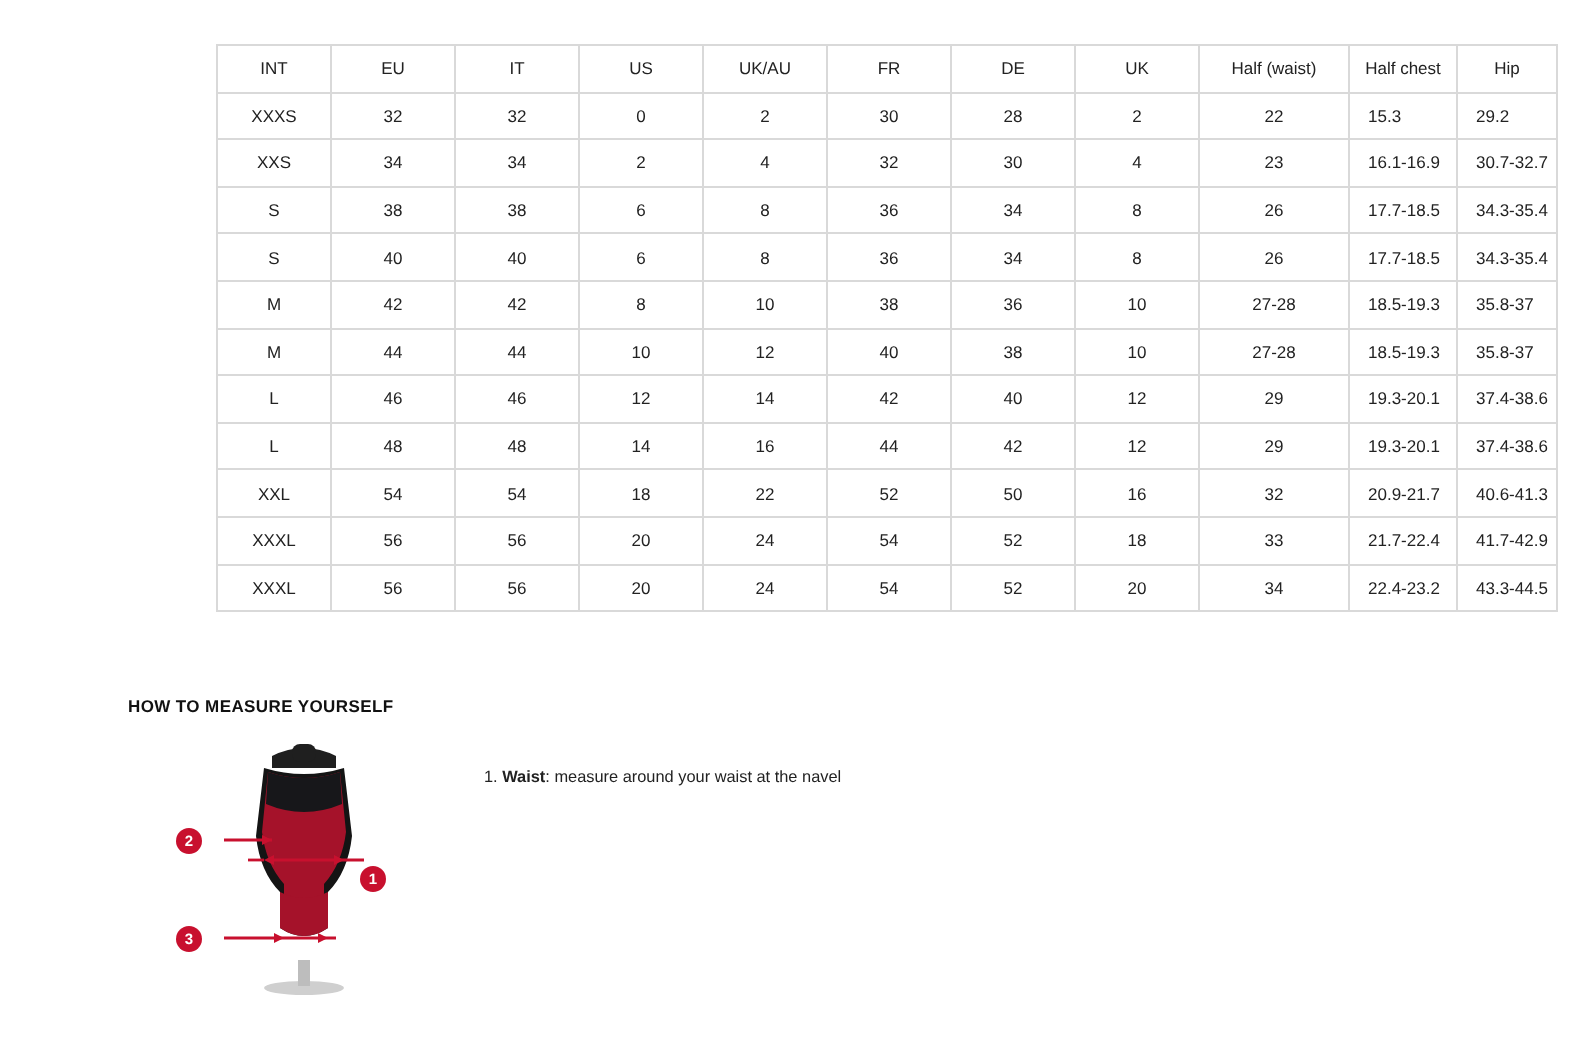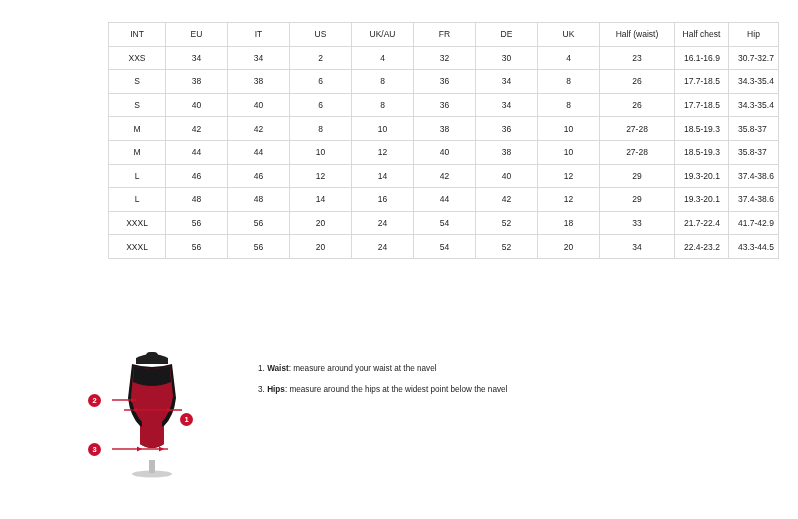--- a/index.html
+++ b/index.html
@@ -88,21 +88,21 @@
     display: flex;
     align-items: flex-start;
   }
   .figure-area {
     position: relative;
     width: 120px;
     height: 130px;
     margin-left: 28px;
   }
   .notes {
-    margin-left: 46px;
+    margin-left: 30px;
     padding-top: 16px;
   }
   .note {
     font-size: 8.2px;
     color: #222;
     margin-bottom: 11px;
     line-height: 1.2;
   }
   .note b { font-weight: bold; }
 
@@ -152,20 +152,33 @@
           <th>FR</th>
           <th>DE</th>
           <th>UK</th>
           <th class="left-pad">Half (waist)</th>
           <th class="left-pad">Half chest</th>
           <th class="left-pad">Hip</th>
         </tr>
       </thead>
       <tbody>
         <tr>
+          <td>XXXS</td>
+          <td>32</td>
+          <td>32</td>
+          <td>0</td>
+          <td>2</td>
+          <td>30</td>
+          <td>28</td>
+          <td>2</td>
+          <td>22</td>
+          <td class="chest-cell">15.3</td>
+          <td class="hip-cell">29.2</td>
+        </tr>
+        <tr>
           <td>XXS</td>
           <td>34</td>
           <td>34</td>
           <td>2</td>
           <td>4</td>
           <td>32</td>
           <td>30</td>
           <td>4</td>
           <td>23</td>
           <td class="chest-cell">16.1-16.9</td>
@@ -243,20 +256,33 @@
           <td>14</td>
           <td>16</td>
           <td>44</td>
           <td>42</td>
           <td>12</td>
           <td>29</td>
           <td class="chest-cell">19.3-20.1</td>
           <td class="hip-cell">37.4-38.6</td>
         </tr>
         <tr>
+          <td>XXL</td>
+          <td>54</td>
+          <td>54</td>
+          <td>18</td>
+          <td>22</td>
+          <td>52</td>
+          <td>50</td>
+          <td>16</td>
+          <td>32</td>
+          <td class="chest-cell">20.9-21.7</td>
+          <td class="hip-cell">40.6-41.3</td>
+        </tr>
+        <tr>
           <td>XXXL</td>
           <td>56</td>
           <td>56</td>
           <td>20</td>
           <td>24</td>
           <td>54</td>
           <td>52</td>
           <td>18</td>
           <td>33</td>
           <td class="chest-cell">21.7-22.4</td>
@@ -273,20 +299,21 @@
           <td>20</td>
           <td>34</td>
           <td class="chest-cell">22.4-23.2</td>
           <td class="hip-cell">43.3-44.5</td>
         </tr>
       </tbody>
     </table>
   </div>
 
   <div class="measure">
+    <div class="measure-title">HOW TO MEASURE YOURSELF</div>
     <div class="measure-body">
 
       <div class="figure-area">
         <svg width="120" height="130" viewBox="0 0 120 130">
 
           <ellipse cx="60" cy="126" rx="20" ry="3.5" fill="#cfcfcf"></ellipse>
           <rect x="57" y="112" width="6" height="13" fill="#bdbdbd"></rect>
 
           <path d="M44 16 L44 10 Q60 2 76 10 L76 16 Z" fill="#1f1f1f"></path>
           <rect x="54" y="4" width="12" height="9" rx="4" fill="#1f1f1f"></rect>
@@ -321,22 +348,18 @@
         <div class="badge badge-1">1</div>
         <div class="badge badge-2">2</div>
         <div class="badge badge-3">3</div>
       </div>
 
       <div class="notes">
         <div class="note">
           <span>1.</span>
           <b>Waist</b><span>: measure around your waist at the navel</span>
         </div>
-        <div class="note">
-          <span>3.</span>
-          <b>Hips</b><span>: measure around the hips at the widest point below the navel</span>
-        </div>
       </div>
 
     </div>
   </div>
 
 </div>
 
 </body></html>

